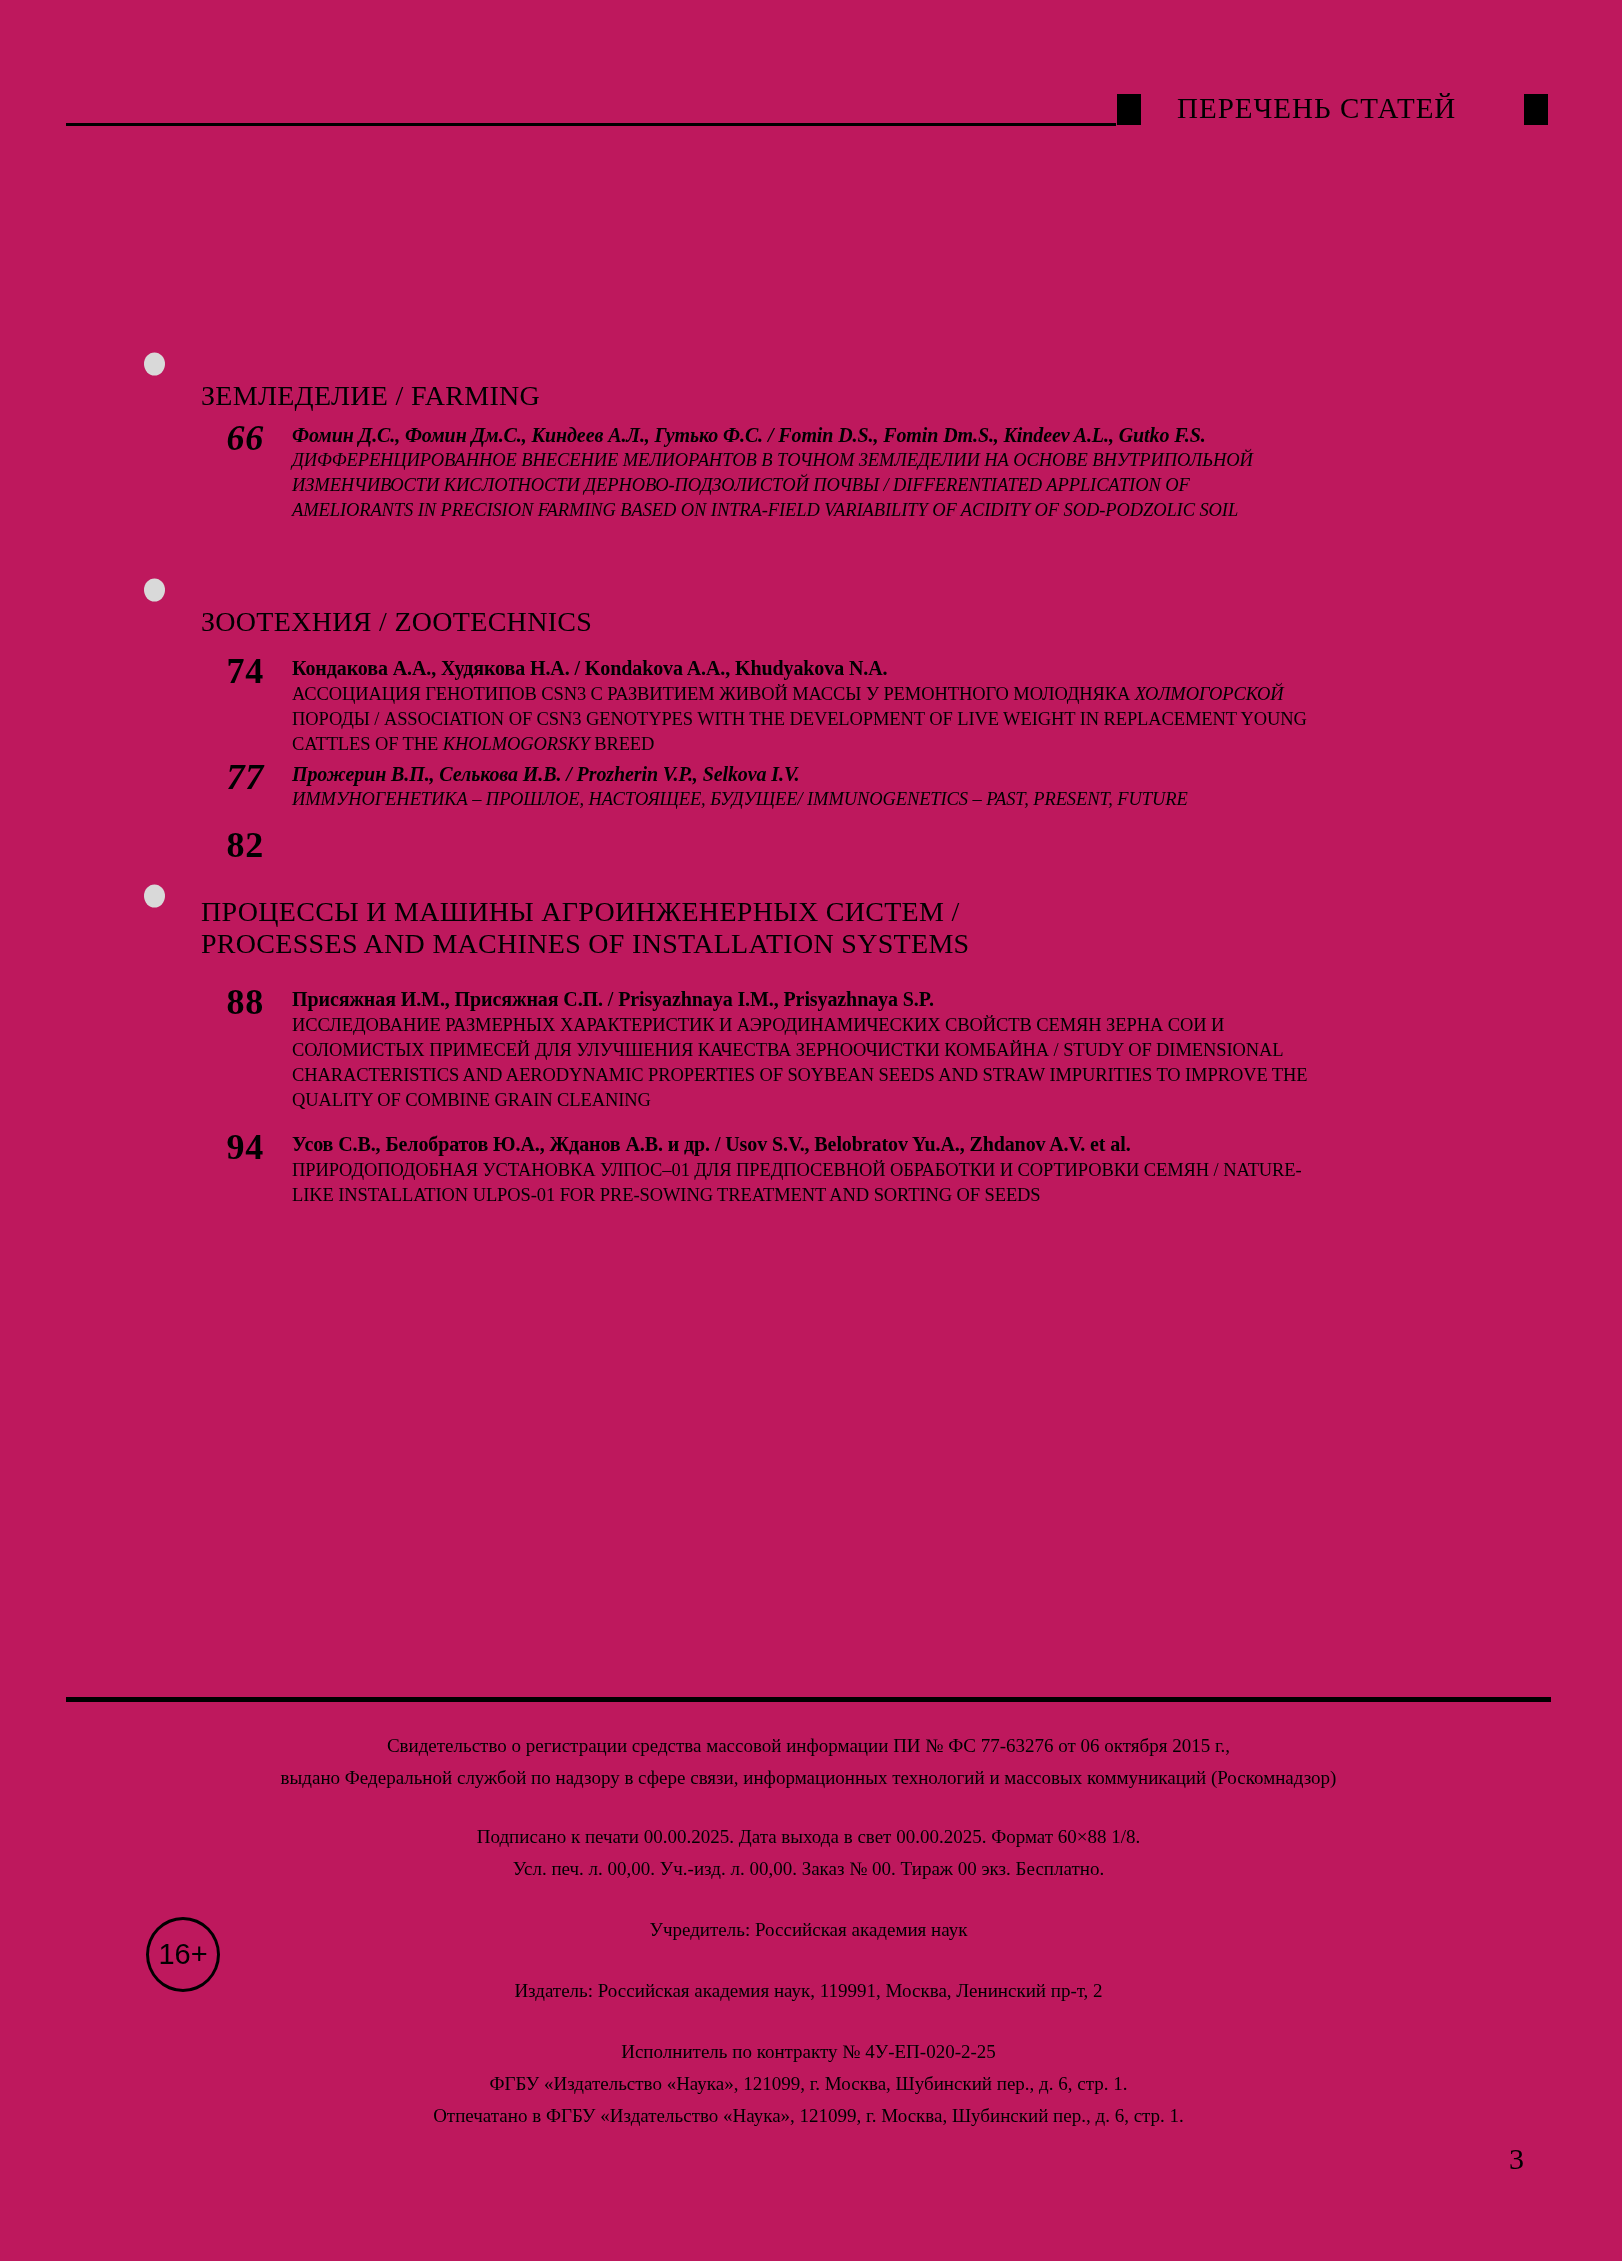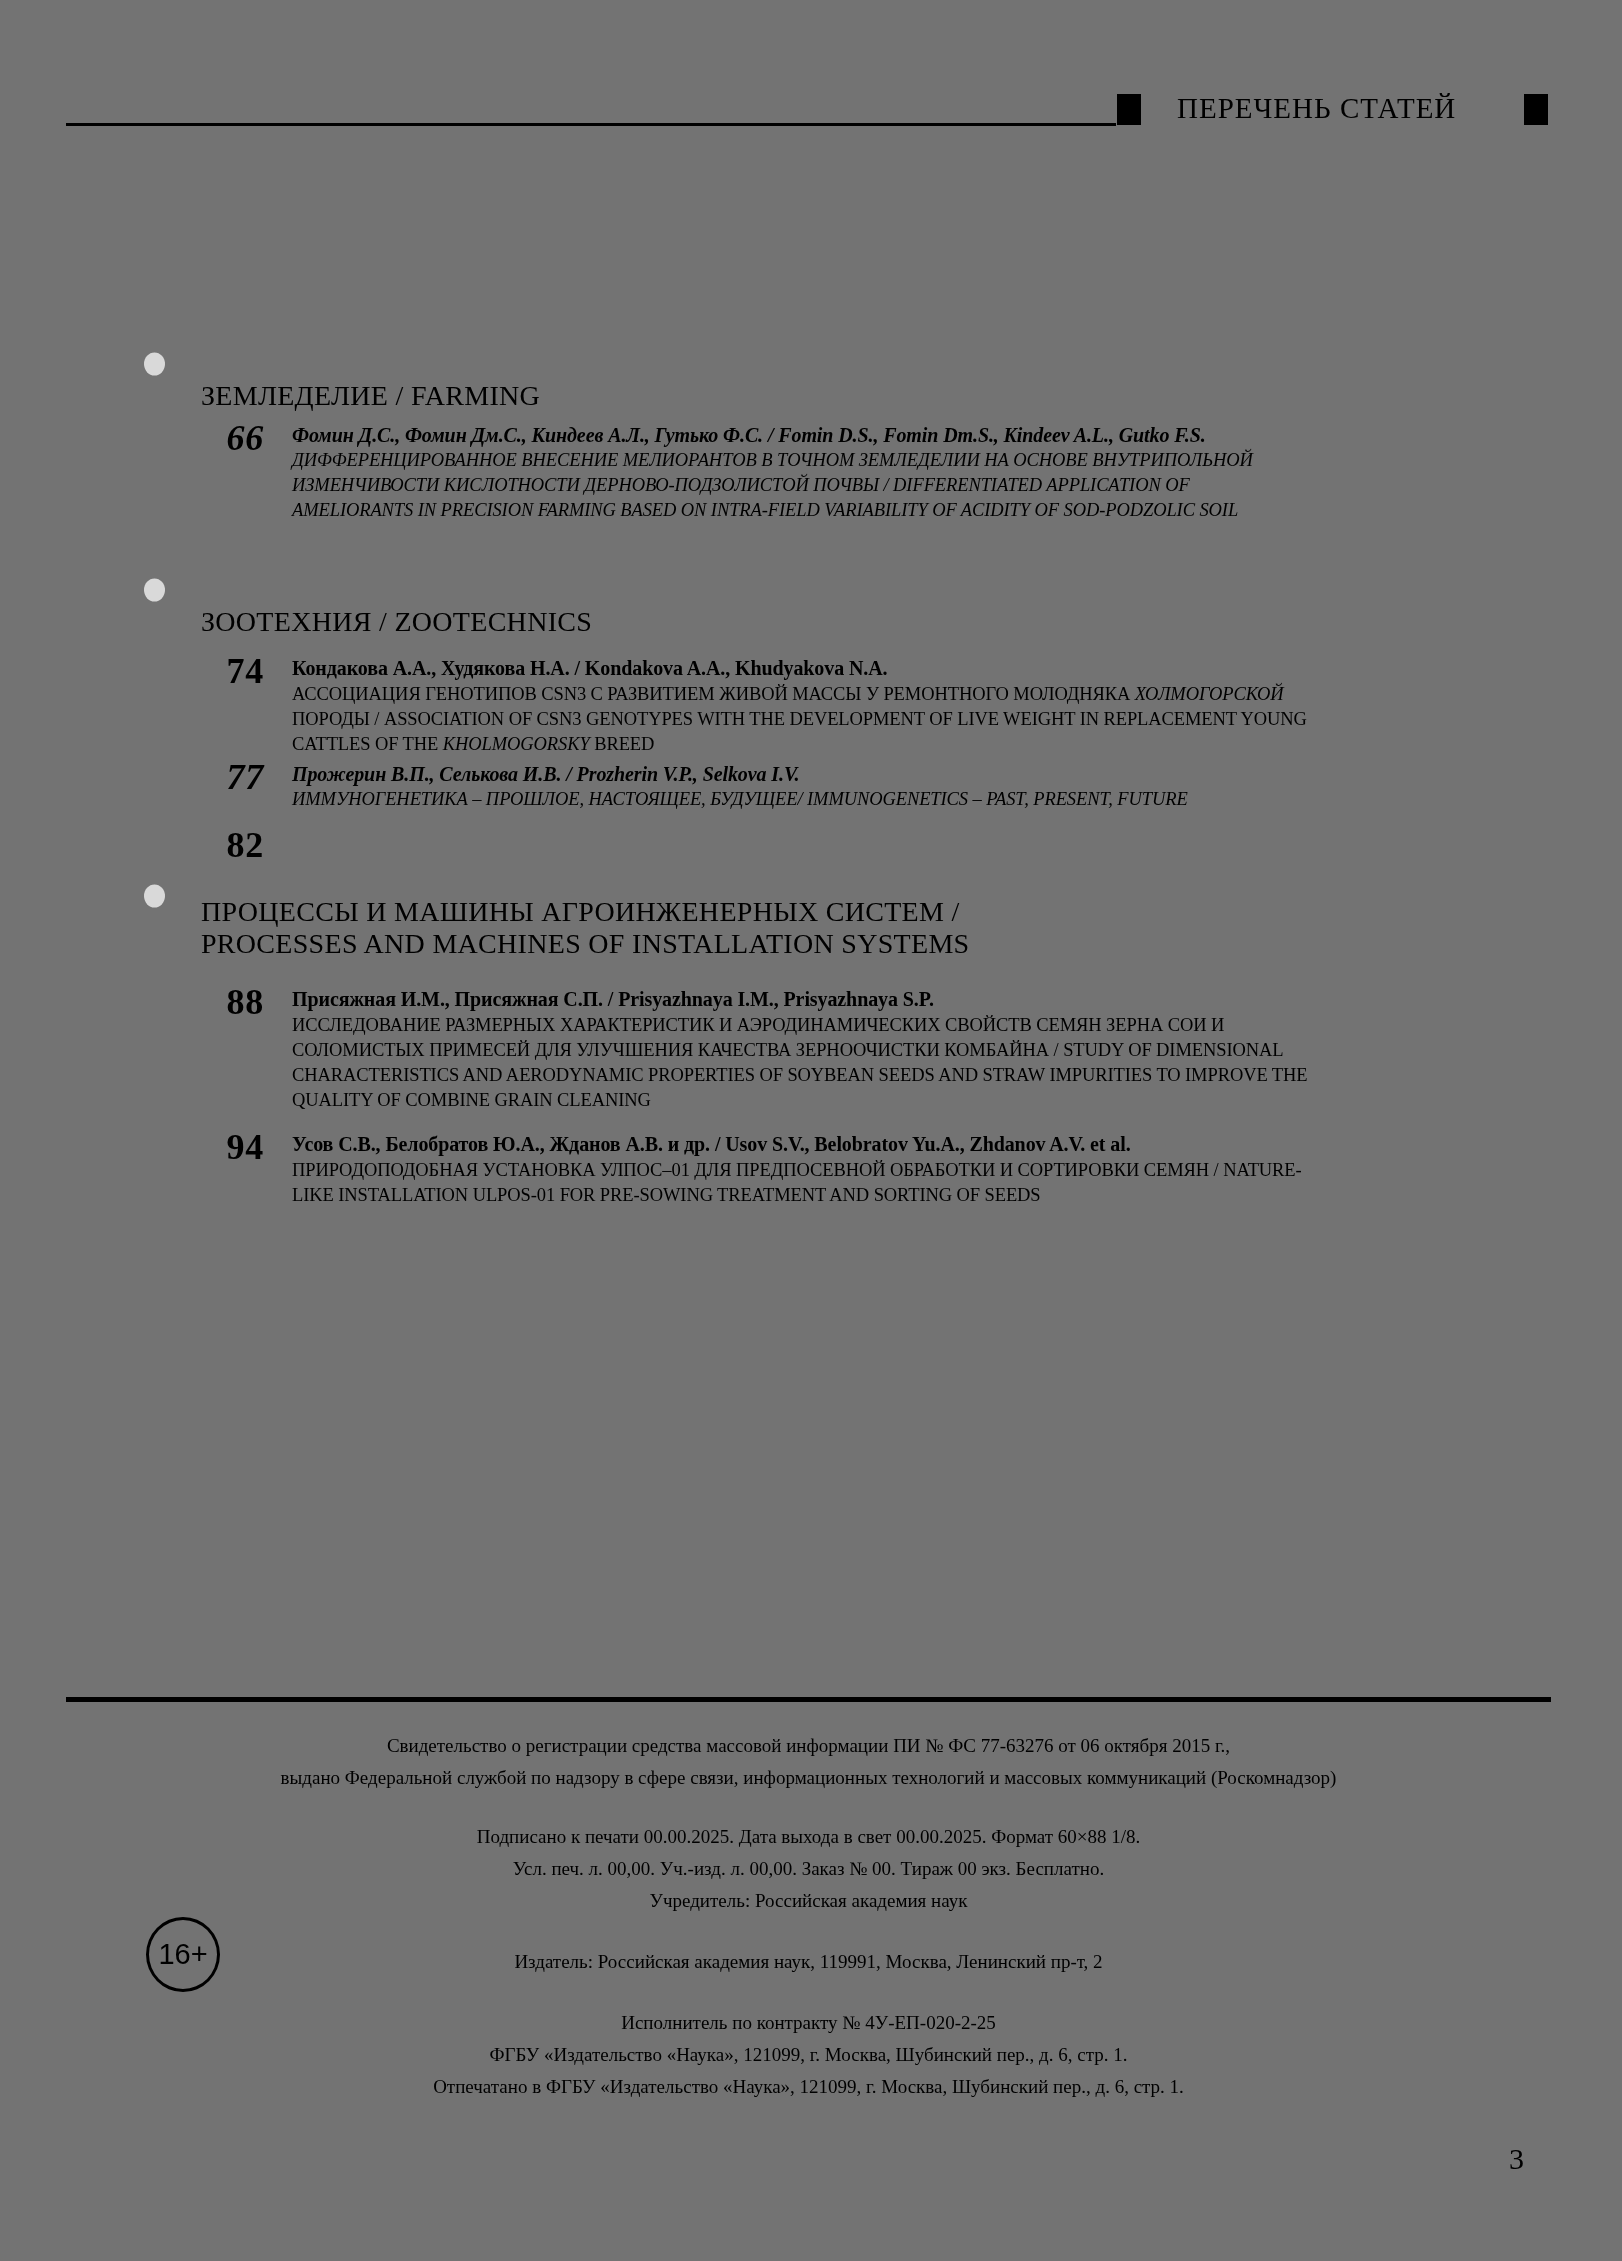--- a/index.html
+++ b/index.html
@@ -1,16 +1,16 @@
 <!DOCTYPE html>
 <html style="font-size:10.6px"><head>
 <meta charset="utf-8">
 <style>
   html,body{margin:0;padding:0;background:#fff;}
-  .page{position:relative;width:1622px;height:2261px;background:#737373;
+  .page{position:relative;width:1622px;height:2261px;background:#be185d;
         font-family:"Liberation Serif","DejaVu Serif",serif;color:#000;overflow:hidden;}
 
   
   .header-rule{position:absolute;left:66px;top:123px;width:1050px;height:2.6px;background:#000;}
   .header-sq{position:absolute;width:24px;height:31px;background:#000;top:94px;}
   .header-sq.left{left:1117px;}
   .header-sq.right{left:1524px;}
   .header-title{position:absolute;left:1177px;top:91px;font-size:29px;letter-spacing:1px;line-height:34px;}
 
   
@@ -34,21 +34,21 @@
            font-size:36px;font-weight:bold;letter-spacing:0.7px;}
   .authors{font-size:20px;font-weight:bold;line-height:26.4px;letter-spacing:-0.1px;}
   .title{font-size:18.5px;line-height:25px;white-space:pre-wrap;letter-spacing:-0.1px;}
 
   
   .footer{position:absolute;left:66px;top:1697px;width:1485px;text-align:center;font-size:19px;}
   .footer-rule{height:5.3px;background:#000;}
   .f-block{white-space:pre-line;line-height:32px;}
   .f-reg{margin-top:28px;}
   .f-print{margin-top:26.4px;}
-  .f-founder{font-family:Liberation Serif, serif;}
+  .f-founder{margin-top:29px;font-family:Liberation Serif, serif;}
   .f-publisher{margin-top:29px;}
   .f-contract{margin-top:29px;}
 
   .age-badge{position:absolute;left:146px;top:1917px;width:74px;height:75px;
              border:3.3px solid #000;border-radius:50%;box-sizing:border-box;
              display:flex;align-items:center;justify-content:center;
              font-family:"Liberation Sans","DejaVu Sans",sans-serif;font-size:29px;}
   .page-number{position:absolute;left:1509px;top:2142px;font-size:30px;}
 </style>
 </head>

